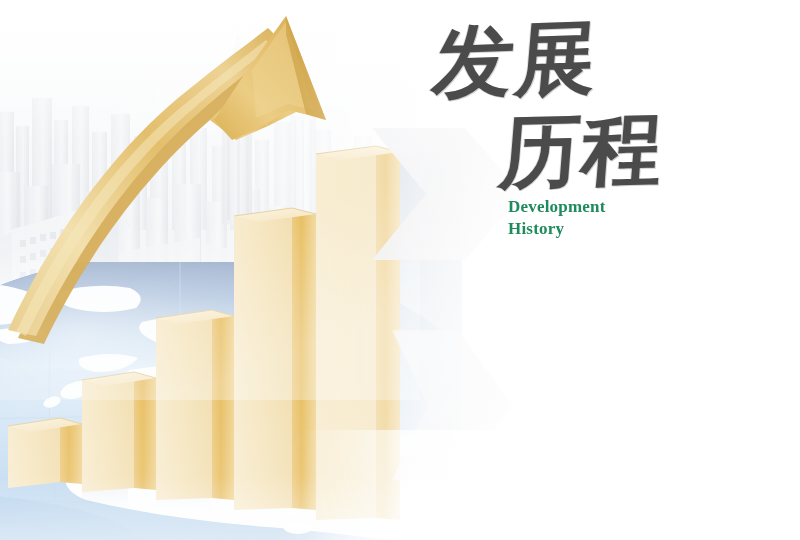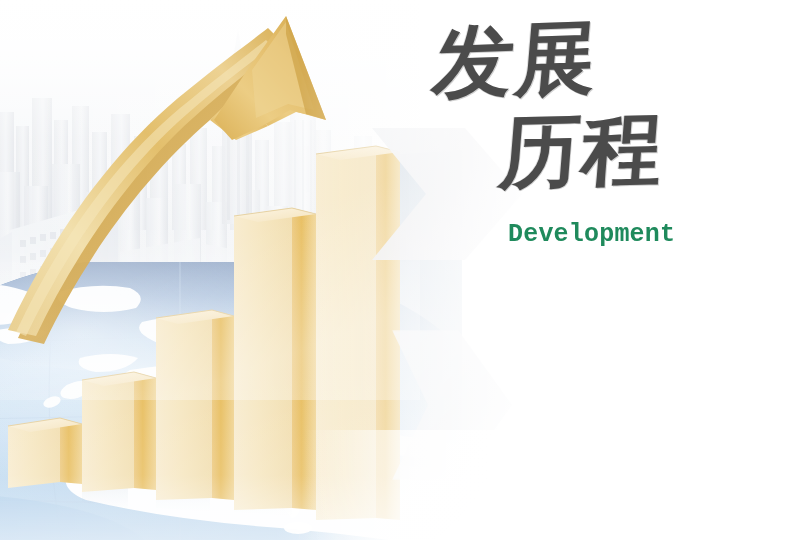--- a/index.html
+++ b/index.html
@@ -83,23 +83,23 @@
     transform:skewX(-7deg) rotate(-2deg);
     text-shadow:1px 1px 0 rgba(90,90,90,.28), -1px 0 0 rgba(70,70,70,.18);
   }
   #cn-line2{
     position:absolute;left:68px;top:92px;
     font-size:80px;
     transform:skewX(-6deg) rotate(-1.5deg);
     text-shadow:1px 1px 0 rgba(90,90,90,.28), -1px 0 0 rgba(70,70,70,.18);
   }
   #en-title{
-    position:absolute;left:76px;top:196px;
-    font-family:Liberation Mono, monospace;
-    font-size:25px;
+    position:absolute;left:76px;top:174px;
+    font-family:Liberation Serif, serif;
+    font-size:17px;
     font-weight:bold;
     color:#1f8a5c;
     line-height:1.32;
     letter-spacing:.2px;
   }
   #en-line1,#en-line2{display:block;}
 </style>
 </head>
 <body>
 
@@ -500,16 +500,17 @@
   <div class="layer" id="right-fade"></div>
   <div class="layer" id="bottom-fade"></div>
 
   <div class="layer" id="title-block">
     <div id="cn-title">
       <span id="cn-line1">发展</span>
       <span id="cn-line2">历程</span>
     </div>
     <div id="en-title">
       <span id="en-line1">Development</span>
+      <span id="en-line2">History</span>
     </div>
   </div>
 
 </div>
 
 </body></html>

